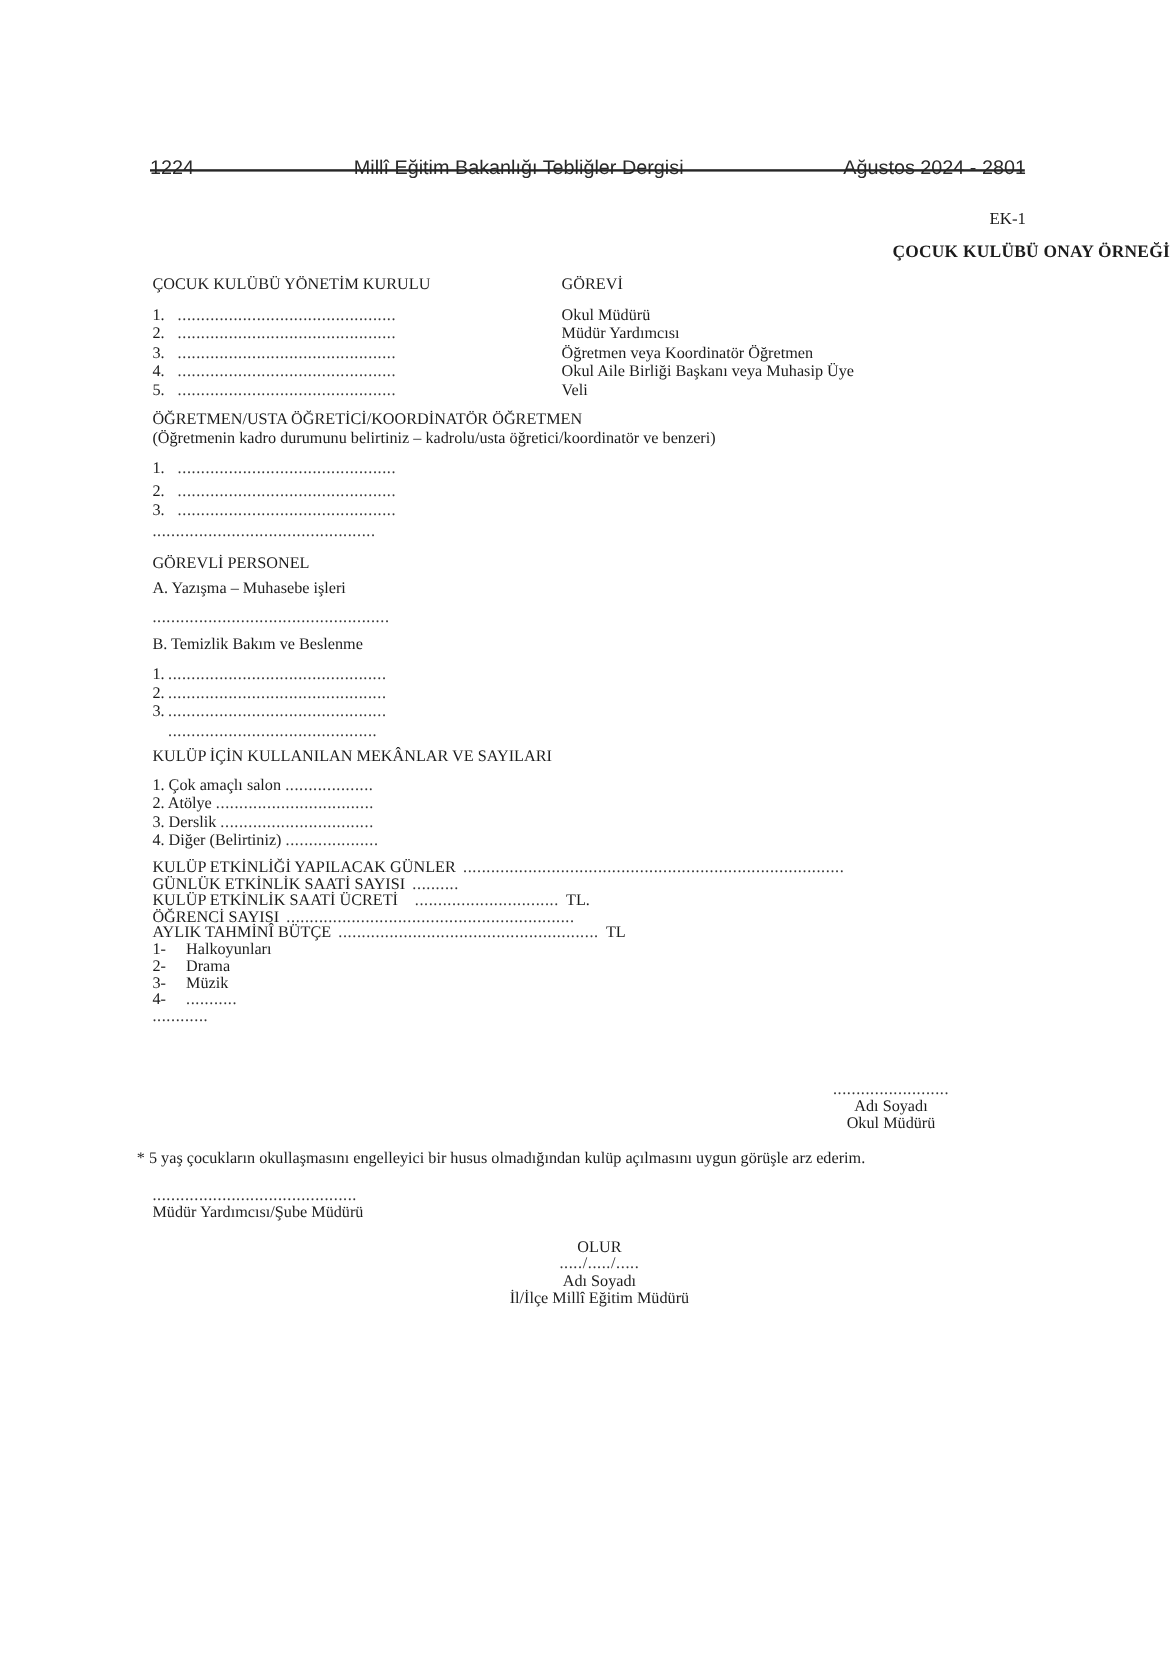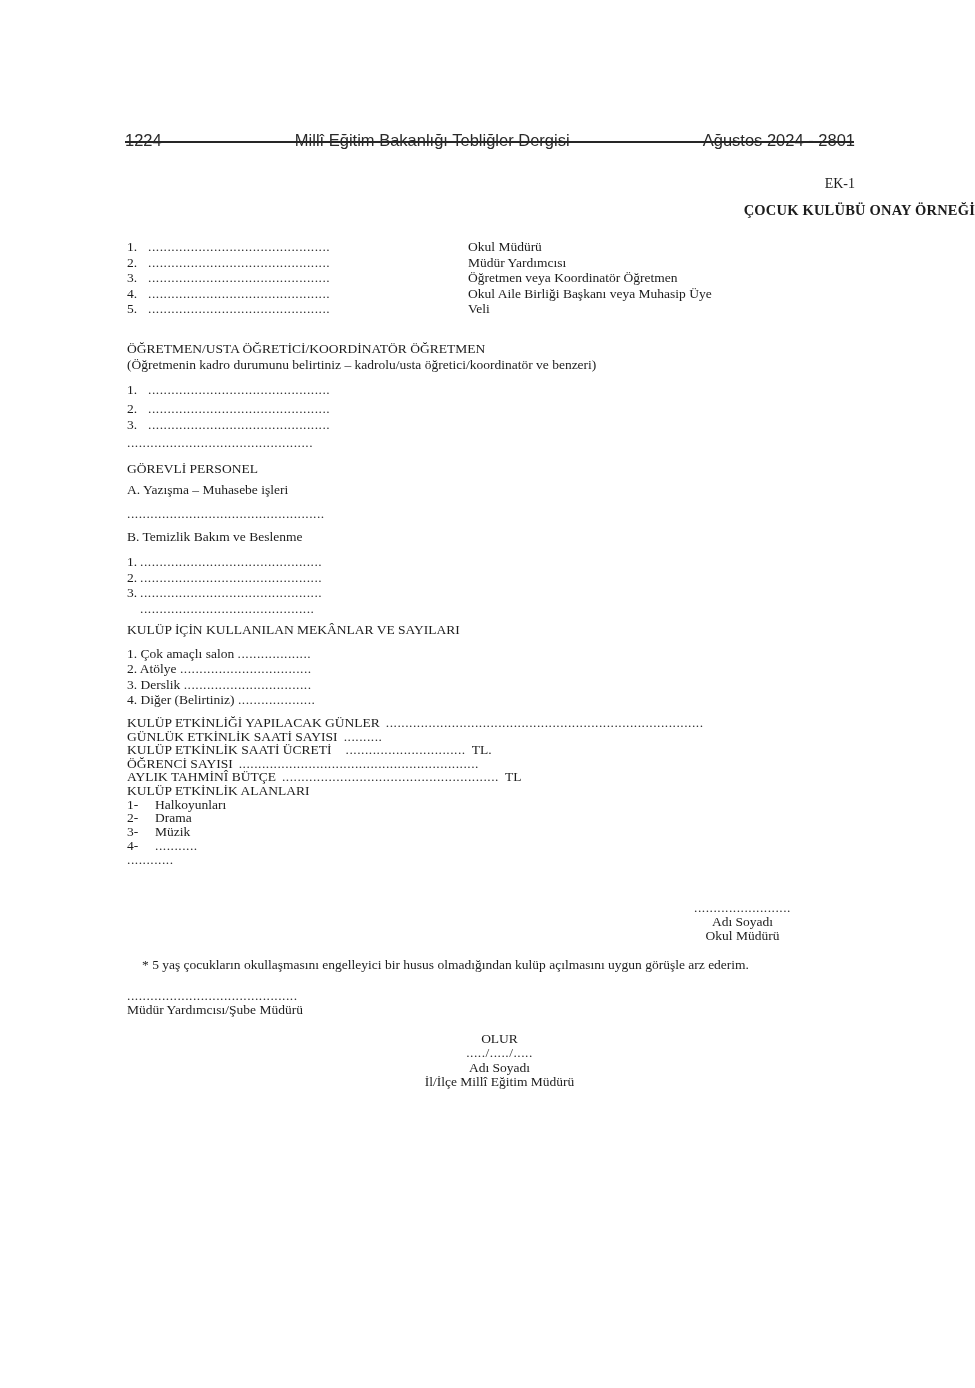--- a/index.html
+++ b/index.html
@@ -46,41 +46,45 @@
   .indent13{padding-left:13px;}
   
   .d-line{height:13.6px;line-height:13.6px;}
   .d-line .gap{display:inline-block;width:6px;}
   .d-line .gap-w{display:inline-block;width:14px;}
   .a-row{display:flex;height:13.9px;line-height:13.9px;}
   .a-row .num{width:28px;flex:none;}
   
   .para{position:absolute;left:175px;top:884px;width:700px;line-height:16px;}
   .sig-principal{position:absolute;left:655px;top:901px;width:175px;text-align:center;line-height:14px;}
-  .footnote{position:absolute;left:142px;top:957px;width:740px;line-height:16px;}
+  .footnote{position:absolute;left:114px;top:957px;width:740px;line-height:16px;}
   .sig-deputy{position:absolute;left:127px;top:989px;line-height:13.5px;}
   .approval{position:absolute;left:0;top:1032px;width:100%;padding-left:24px;box-sizing:border-box;
     text-align:center;line-height:14.4px;}
 </style>
 </head>
 <body>
 
 <div class="page">
 
   <div class="jheader">
     <span>1224</span>
     <span class="hc">Millî Eğitim Bakanlığı Tebliğler Dergisi</span>
     <span>Ağustos 2024 - 2801</span>
   </div>
   <div class="hrule"></div>
 
   <div class="ek">EK-1</div>
   <div class="doctitle">ÇOCUK KULÜBÜ ONAY ÖRNEĞİ</div>
 
   <div class="sec" style="top:229px;">
+    <div class="b-headings">
+      <span class="b-left">ÇOCUK KULÜBÜ YÖNETİM KURULU</span>
+      <span>GÖREVİ</span>
+    </div>
     <div class="b-rows">
       <div class="b-row">
         <span class="cell-l">
             <span class="num">1.</span>
             <span class="dots">...............................................</span>
           </span>
         <span>Okul Müdürü</span>
       </div>
       <div class="b-row">
         <span class="cell-l">
@@ -158,21 +162,20 @@
     <div><span>3. Derslik</span> <span class="dots">.................................</span></div>
     <div><span>4. Diğer (Belirtiniz)</span> <span class="dots">....................</span></div>
   </div>
 
   <div class="sec" style="top:716px;">
     <div class="d-line"><span>KULÜP ETKİNLİĞİ YAPILACAK GÜNLER</span><span class="gap"></span><span class="dots">..................................................................................</span><span class="gap"></span><span></span></div>
     <div class="d-line"><span>GÜNLÜK ETKİNLİK SAATİ SAYISI</span><span class="gap"></span><span class="dots">..........</span></div>
     <div class="d-line"><span>KULÜP ETKİNLİK SAATİ ÜCRETİ</span><span class="gap-w"></span><span class="dots">...............................</span><span class="gap"></span><span>TL.</span></div>
     <div class="d-line"><span>ÖĞRENCİ SAYISI</span><span class="gap"></span><span class="dots">..............................................................</span></div>
     <div class="d-line"><span>AYLIK TAHMİNÎ BÜTÇE</span><span class="gap"></span><span class="dots">........................................................</span><span class="gap"></span><span>TL</span></div>
-    <div class="d-line">KULÜP ETKİNLİK ALANLARI</div>
     <div class="a-row">
         <span class="num">1-</span>
         <span>Halkoyunları</span>
       </div>
     <div class="a-row">
         <span class="num">2-</span>
         <span>Drama</span>
       </div>
     <div class="a-row">
         <span class="num">3-</span>

